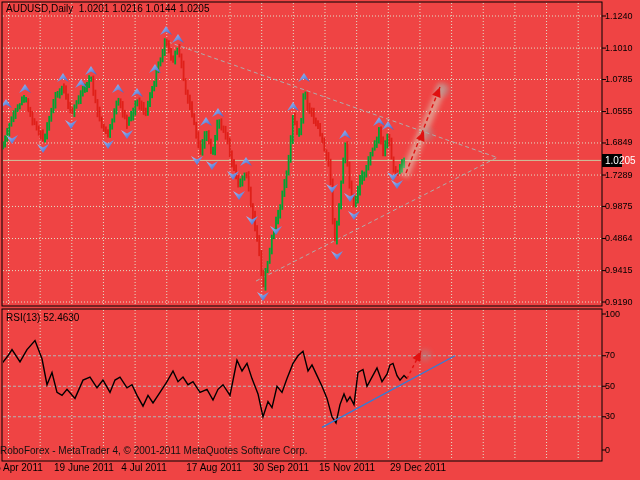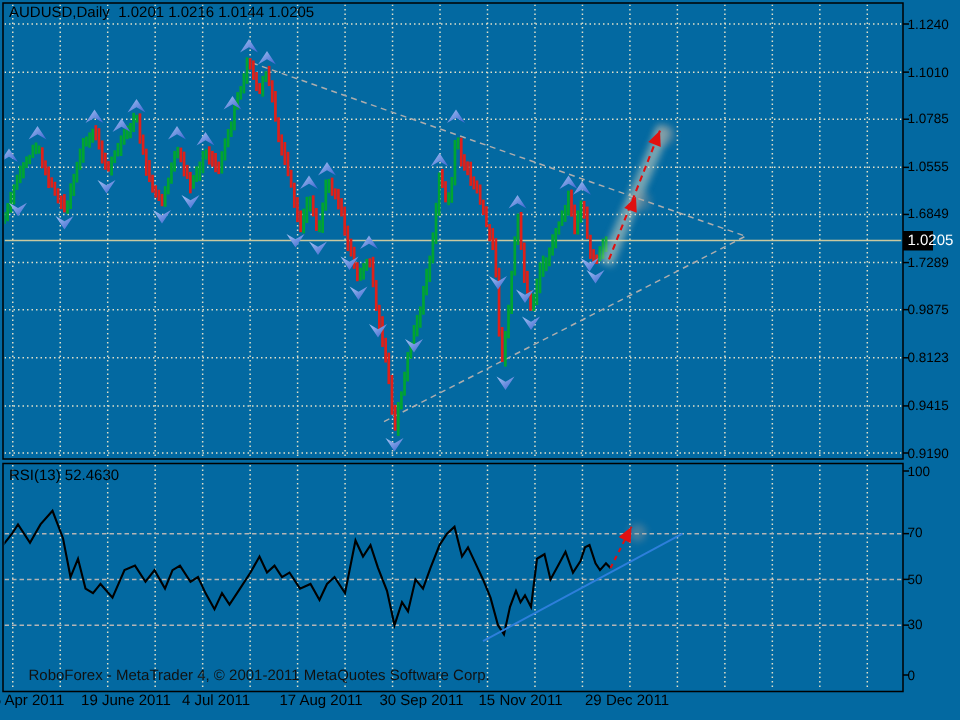--- a/index.html
+++ b/index.html
@@ -1,22 +1,22 @@
 <!DOCTYPE html>
 <html><head>
 <meta charset="utf-8">
 <style>
   html,body{margin:0;padding:0;background:#fff;}
-  #screen{position:relative;width:640px;height:480px;background:#0369a1;overflow:hidden;
+  #screen{position:relative;width:640px;height:480px;background:#ef4444;overflow:hidden;
           font-family:"Liberation Sans",sans-serif;-webkit-font-smoothing:none;}
   #cv{position:absolute;left:0;top:0;}
   .txt{position:absolute;color:#000;white-space:pre;}
   #main-title{left:6px;top:3px;font-size:10px;}
   #rsi-title{left:6px;top:312px;font-size:10px;}
-  #copyright{left:19px;top:445px;font-size:10px;color:#111;}
+  #copyright{left:0;top:445px;font-size:10px;color:#111;}
   .ylab{position:absolute;left:605px;font-size:9px;color:#000;white-space:nowrap;}
   .dlab{position:absolute;top:462px;font-size:10px;color:#000;transform:translateX(-50%);white-space:nowrap;}
   #price-tag{position:absolute;left:602px;top:154px;width:20px;height:13px;background:#000;color:#fff;
              font-size:10px;line-height:13px;padding-left:3px;box-sizing:border-box;}
 </style>
 </head>
 <body>
 
 <div id="screen">
   <svg id="cv" width="640" height="480">
@@ -363,21 +363,21 @@
   <div class="txt" id="main-title">AUDUSD,Daily  1.0201 1.0216 1.0144 1.0205</div>
   <div class="txt" id="rsi-title">RSI(13) 52.4630</div>
   <div id="price-axis">
       <span class="ylab" style="top: 10.5px;">1.1240</span>
       <span class="ylab" style="top: 42.5878px;">1.1010</span>
       <span class="ylab" style="top: 73.978px;">1.0785</span>
       <span class="ylab" style="top: 106.066px;">1.0555</span>
       <span class="ylab" style="top: 137.456px;">1.6849</span>
       <span class="ylab" style="top: 169.544px;">1.7289</span>
       <span class="ylab" style="top: 200.934px;">0.9875</span>
-      <span class="ylab" style="top: 233.022px;">0.8123</span>
+      <span class="ylab" style="top: 233.022px;">0.4864</span>
       <span class="ylab" style="top: 265.11px;">0.9415</span>
       <span class="ylab" style="top: 296.5px;">0.9190</span>
     </div>
   <div id="price-tag" style="top: 153.895px;">
     <span>1.0205</span>
   </div>
   <div id="rsi-axis">
       <span class="ylab" style="top: 308.5px;">100</span>
       <span class="ylab" style="top: 350.25px;">70</span>
       <span class="ylab" style="top: 380.75px; text-align: center;">50</span>

